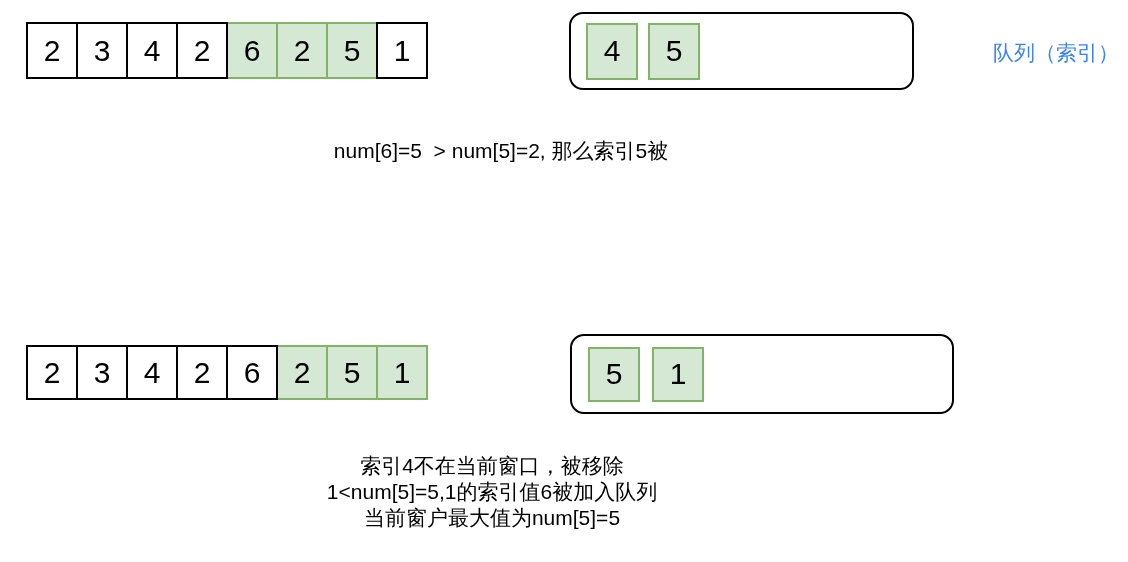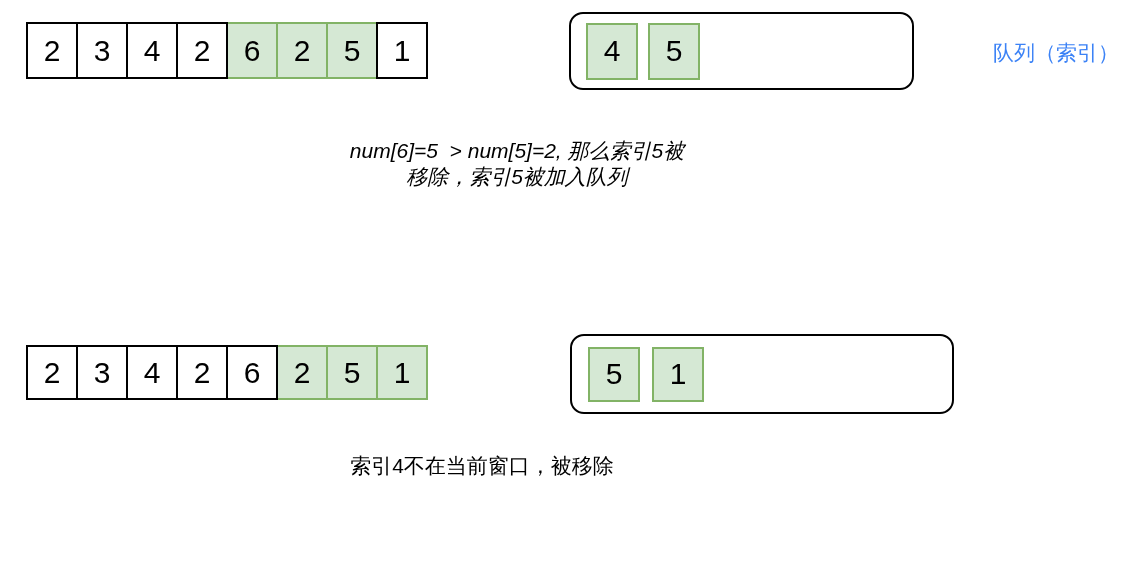--- a/index.html
+++ b/index.html
@@ -66,22 +66,22 @@
     white-space: pre;
   }
   .caption {
     position: absolute;
     text-align: center;
     font-size: 21px;
     line-height: 26px;
     color: #000000;
   }
   .caption div { white-space: pre; }
-  .caption1 { left: 291px; top: 138px; width: 452px; font-style: italic; }
-  .caption2 { left: 256px; top: 453px; width: 452px; }
+  .caption1 { left: 275px; top: 138px; width: 452px; }
+  .caption2 { left: 266px; top: 453px; width: 452px; }
 </style>
 </head>
 <body>
 
 <div class="canvas">
 
   <div class="step step1">
     <div class="array-row" style="left:26px; top:22px;">
         <div class="cell">2</div>
         <div class="cell">3</div>
@@ -94,21 +94,20 @@
       </div>
     <div class="queue-box" style="left:569px; top:12px; width:345px; height:78px;">
       <div class="queue-cells">
           <div class="cell green">4</div>
           <div class="cell green">5</div>
         </div>
     </div>
     <div class="queue-label">队列（索引）</div>
     <div class="caption caption1">
         <div>num[6]=5  &gt; num[5]=2, 那么索引5被</div>
-        <div>移除，索引5被加入队列</div>
       </div>
   </div>
 
   <div class="step step2">
     <div class="array-row" style="left:26px; top:345px;">
         <div class="cell">2</div>
         <div class="cell">3</div>
         <div class="cell">4</div>
         <div class="cell">2</div>
         <div class="cell">6</div>
@@ -117,16 +116,18 @@
         <div class="cell green">1</div>
       </div>
     <div class="queue-box" style="left:570px; top:334px; width:384px; height:80px;">
       <div class="queue-cells">
           <div class="cell green">5</div>
           <div class="cell green">1</div>
         </div>
     </div>
     <div class="caption caption2">
         <div>索引4不在当前窗口，被移除</div>
+        <div>1&lt;num[5]=5,1的索引值6被加入队列</div>
+        <div>当前窗户最大值为num[5]=5</div>
       </div>
   </div>
 
 </div>
 
 </body></html>

